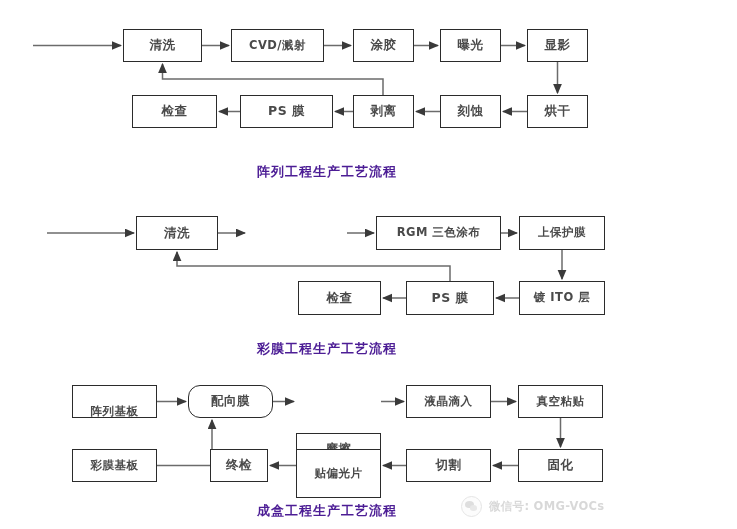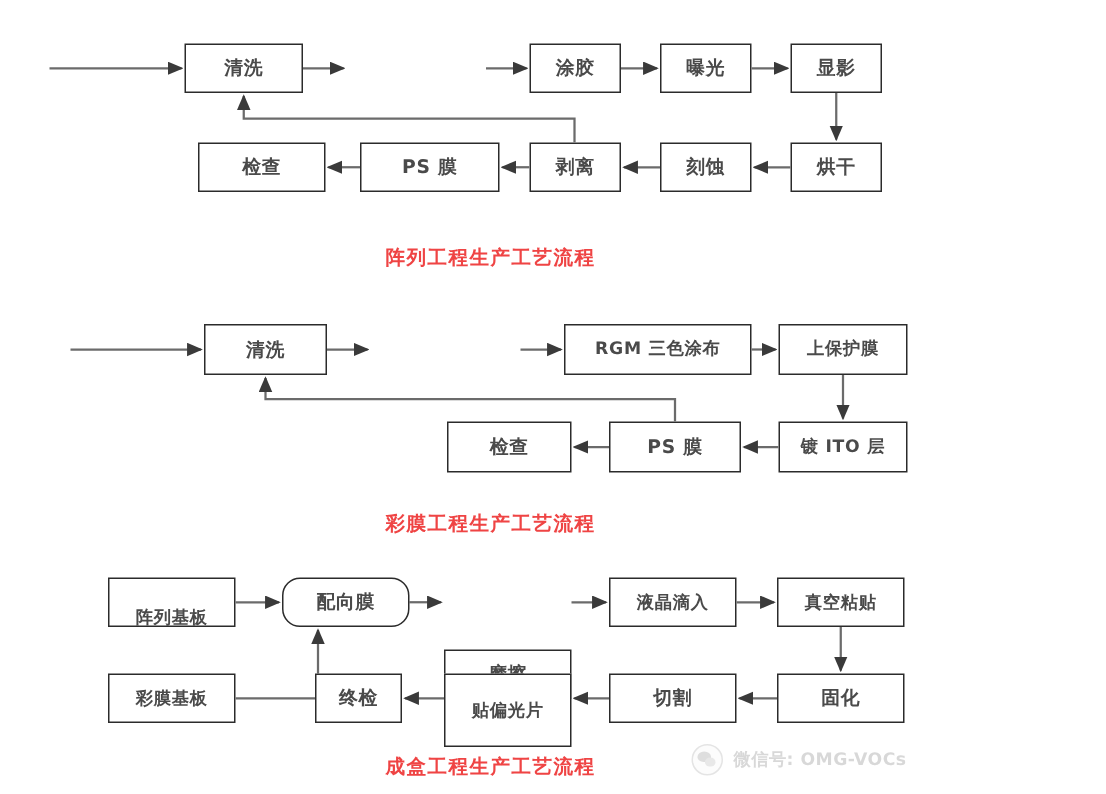--- a/index.html
+++ b/index.html
@@ -41,21 +41,21 @@
     letter-spacing: 0.5px;
     color: #4a4a4a;
     white-space: nowrap;
     line-height: 1;
   }
   .node.small-text { font-size: 11.5px; }
   .caption {
     position: absolute;
     font-size: 13px;
     font-weight: 700;
-    color: #ef4444;
+    color: #4c1d95;
     letter-spacing: 1px;
     white-space: nowrap;
   }
   .watermark {
     position: absolute;
     display: flex;
     align-items: center;
     gap: 7px;
     opacity: 0.55;
   }
@@ -135,20 +135,23 @@
       <line x1="518" y1="465.5" x2="493" y2="465.5"></line>
       <line x1="406" y1="465.5" x2="383" y2="465.5"></line>
       <line x1="296" y1="465.5" x2="270" y2="465.5"></line>
       <path d="M157,465.5 L212,465.5 L212,420"></path>
     </g>
   </svg>
 
   <div class="node" style="left:123px;top:29px;width:79px;height:33px;">
     <span>清洗</span>
   </div>
+  <div class="node small-text" style="left:231px;top:29px;width:93px;height:33px;">
+    <span>CVD/溅射</span>
+  </div>
   <div class="node" style="left:353px;top:29px;width:61px;height:33px;">
     <span>涂胶</span>
   </div>
   <div class="node" style="left:440px;top:29px;width:61px;height:33px;">
     <span>曝光</span>
   </div>
   <div class="node" style="left:527px;top:95px;width:61px;height:33px;">
     <span>烘干</span>
   </div>
   <div class="node" style="left:527px;top:29px;width:61px;height:33px;">

